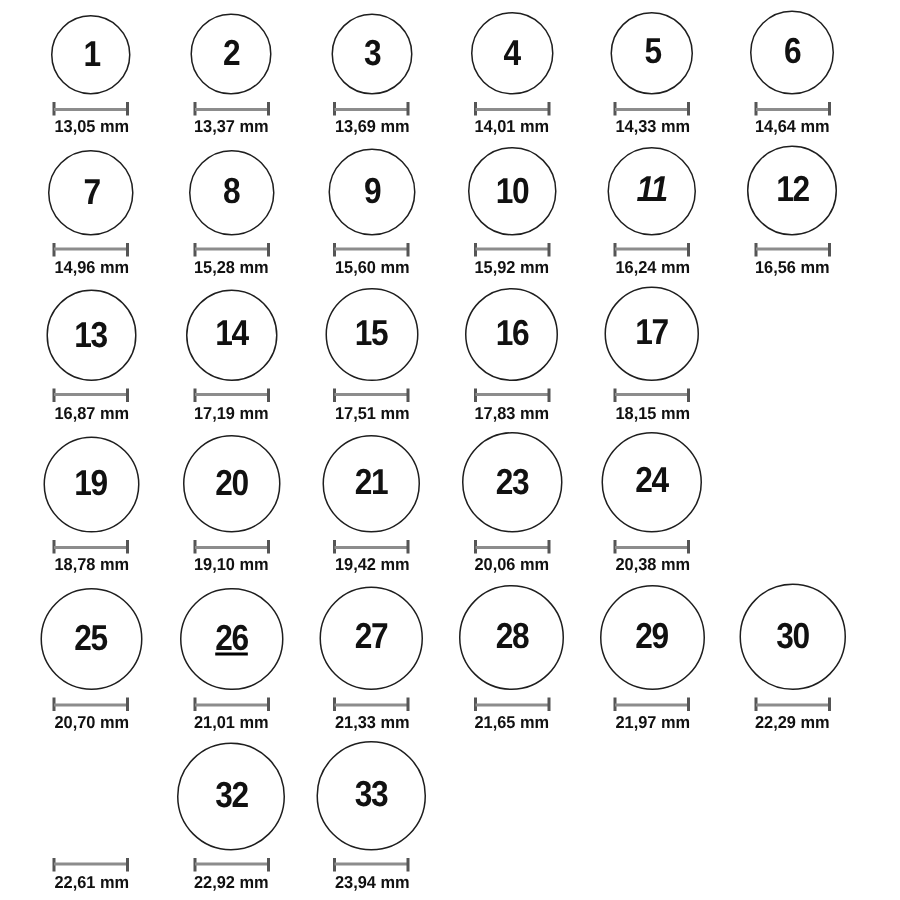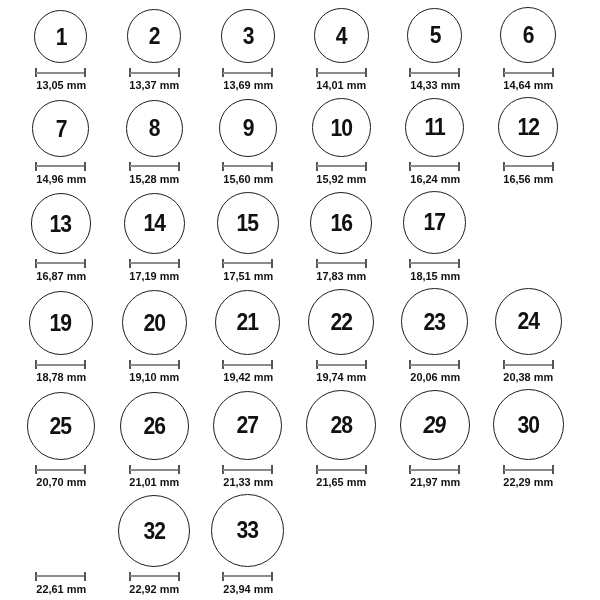--- a/index.html
+++ b/index.html
@@ -203,21 +203,21 @@
     </div>
     <div class="measure">
       <span class="tick left"></span>
       <span class="mline"></span>
       <span class="tick right"></span>
     </div>
     <div class="mm">15,92 mm</div>
   </div>
 
   <div class="cell">
-    <div class="circle" style="width: 59.2px; height: 59.2px;">
+    <div class="circle" style="width: 59.2px; height: 59.2px; font-style: italic;">
       <span class="num">11</span>
     </div>
     <div class="measure">
       <span class="tick left"></span>
       <span class="mline"></span>
       <span class="tick right"></span>
     </div>
     <div class="mm">16,24 mm</div>
   </div>
 
@@ -325,31 +325,20 @@
       <span class="num">21</span>
     </div>
     <div class="measure">
       <span class="tick left"></span>
       <span class="mline"></span>
       <span class="tick right"></span>
     </div>
     <div class="mm">19,42 mm</div>
   </div>
 
-  <div class="cell">
-    <div class="circle" style="width: 66.02px; height: 66.02px;">
-      <span class="num">22</span>
-    </div>
-    <div class="measure">
-      <span class="tick left"></span>
-      <span class="mline"></span>
-      <span class="tick right"></span>
-    </div>
-    <div class="mm">19,74 mm</div>
-  </div>
 
   <div class="cell">
     <div class="circle" style="width: 66.64px; height: 66.64px;">
       <span class="num">23</span>
     </div>
     <div class="measure">
       <span class="tick left"></span>
       <span class="mline"></span>
       <span class="tick right"></span>
     </div>
@@ -375,21 +364,21 @@
     </div>
     <div class="measure">
       <span class="tick left"></span>
       <span class="mline"></span>
       <span class="tick right"></span>
     </div>
     <div class="mm">20,70 mm</div>
   </div>
 
   <div class="cell">
-    <div class="circle" style="width: 68.5px; height: 68.5px;">
+    <div class="circle" style="width: 68.5px; height: 68.5px; text-decoration: underline;">
       <span class="num">26</span>
     </div>
     <div class="measure">
       <span class="tick left"></span>
       <span class="mline"></span>
       <span class="tick right"></span>
     </div>
     <div class="mm">21,01 mm</div>
   </div>
 
@@ -411,21 +400,21 @@
     </div>
     <div class="measure">
       <span class="tick left"></span>
       <span class="mline"></span>
       <span class="tick right"></span>
     </div>
     <div class="mm">21,65 mm</div>
   </div>
 
   <div class="cell">
-    <div class="circle" style="width: 70.36px; height: 70.36px; font-style: italic;">
+    <div class="circle" style="width: 70.36px; height: 70.36px;">
       <span class="num">29</span>
     </div>
     <div class="measure">
       <span class="tick left"></span>
       <span class="mline"></span>
       <span class="tick right"></span>
     </div>
     <div class="mm">21,97 mm</div>
   </div>
 

